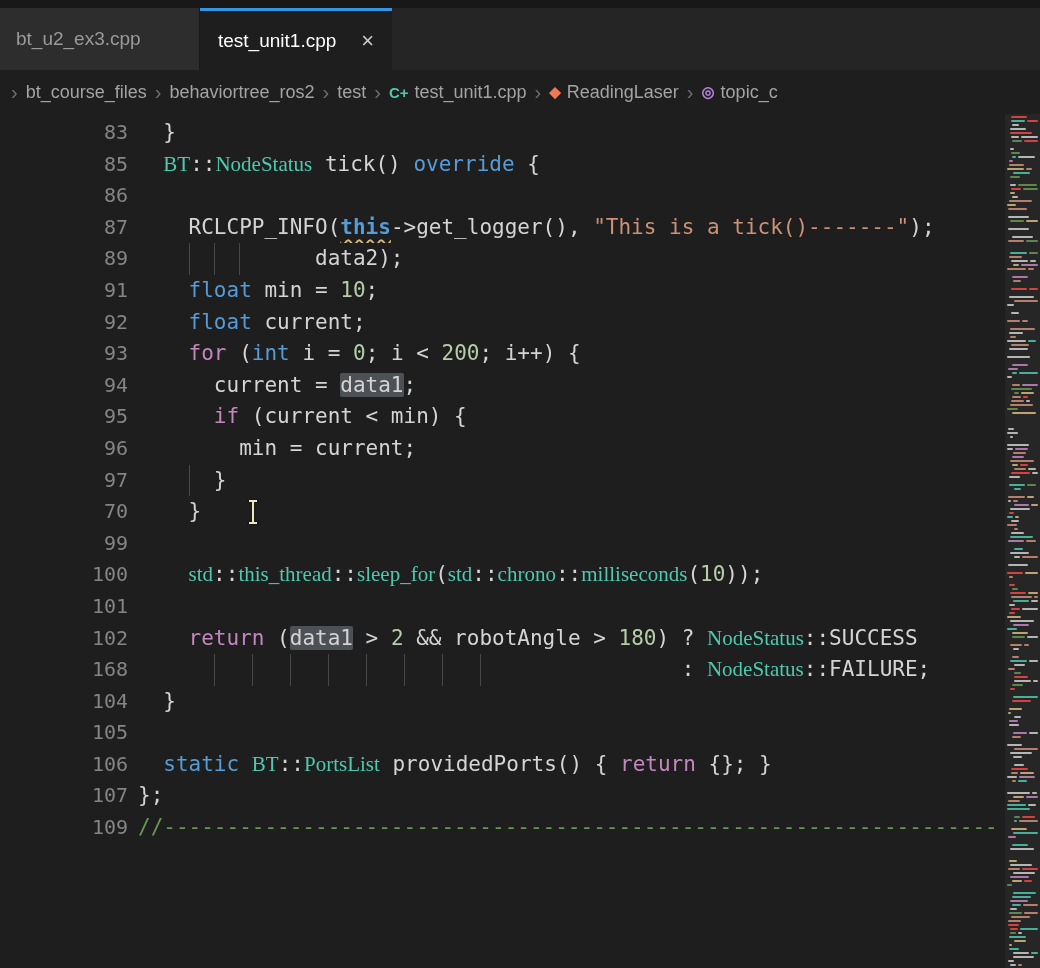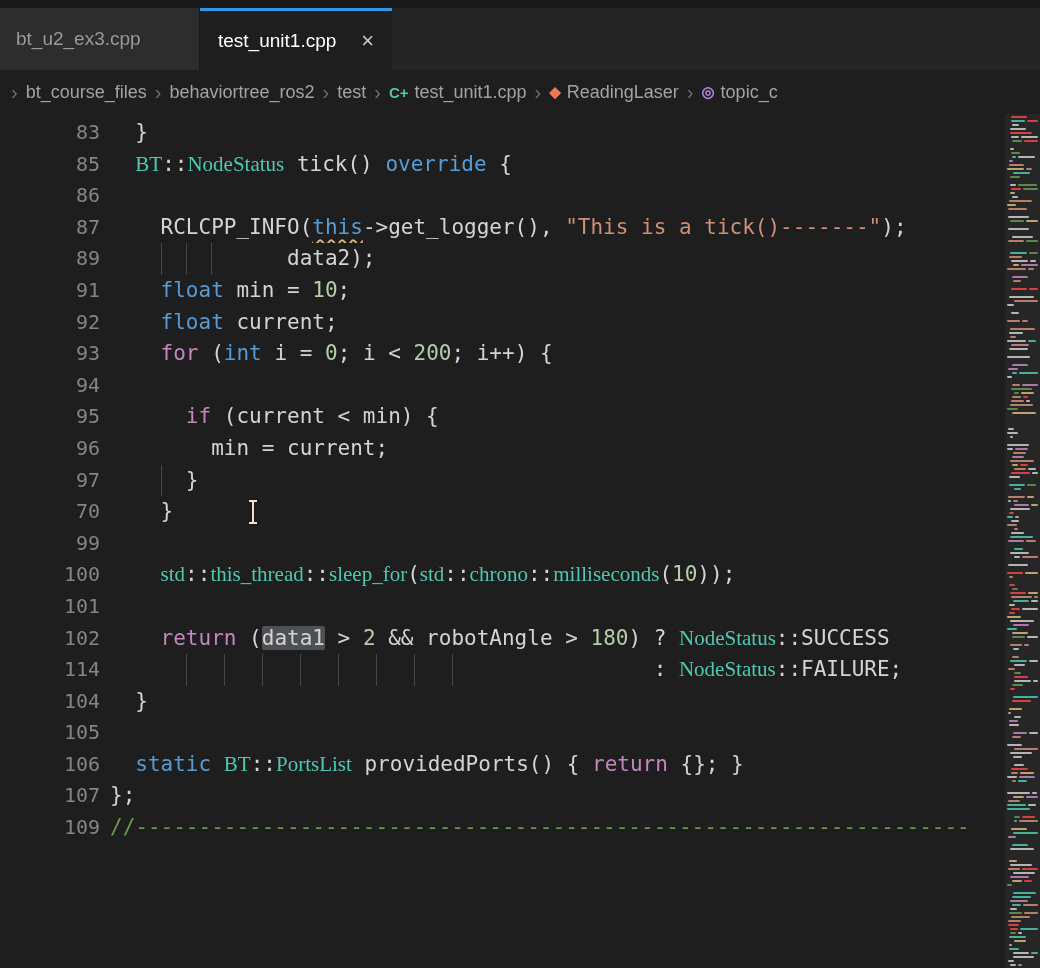--- a/index.html
+++ b/index.html
@@ -15,34 +15,34 @@
   .tab-close{color:#cccccc;font-size:22px;line-height:1;cursor:pointer;}
   .tab-filler{flex:1;background:var(--tabbar_bg);}
 
   .breadcrumb{height:44px;flex:0 0 44px;background:var(--editor_bg);display:flex;align-items:center;padding-left:10px;color:var(--breadcrumb_fg);font-size:18px;white-space:nowrap;overflow:hidden;gap:7px;}
   .crumb{display:inline-flex;align-items:center;gap:6px;cursor:pointer;}
   .crumb-sep{color:#707070;font-size:20px;padding:0 1px;}
   .crumb-icon{font-size:15px;font-weight:bold;}
 
   .editor{position:relative;flex:1;background:var(--editor_bg);overflow:hidden;}
   .editor-lines{position:absolute;left:0;top:0;bottom:0;right:35px;overflow:hidden;padding-top:3px;}
-  .line{display:flex;height:31.6px;line-height:31.6px;font-family:"DejaVu Sans Mono",monospace;font-size:21px;}
+  .line{display:flex;height:31.6px;line-height:31.6px;font-family:"DejaVu Sans Mono",monospace;font-size:21px;margin-left:28px;}
   .lnum{flex:0 0 100px;width:100px;text-align:right;color:var(--gutter_fg);font-size:20px;user-select:none;cursor:pointer;}
   .lcode{position:relative;flex:1;margin-left:10px;white-space:pre;overflow:hidden;}
   .guide{position:absolute;top:0;bottom:0;width:1px;background:rgba(170,170,170,0.30);}
 
   .tk-p{color:var(--code_plain);}
   .tk-kb{color:var(--code_keyword);}
   .tk-kp{color:var(--code_control);}
   .tk-ty{color:var(--code_type);font-family:Liberation Serif, serif;}
   .tk-s{color:var(--code_string);}
   .tk-n{color:var(--code_number);}
   .tk-cm{color:var(--code_comment);}
   .tk-hl{color:var(--code_plain);background:var(--highlight_bg);border-radius:2px;}
-  .tk-th{color:var(--code_keyword);text-decoration:underline wavy var(--squiggle);text-decoration-thickness:1.5px;text-underline-offset:5px;}
+  .tk-th{color:var(--code_keyword);text-decoration:underline wavy var(--squiggle);text-decoration-thickness:1.5px;text-underline-offset:5px;font-weight:bold;}
 
   .mouse-cursor{position:absolute;z-index:5;pointer-events:none;}
 
   .minimap{position:absolute;right:0;top:0;bottom:0;width:35px;background:#262626;overflow:hidden;padding-top:2px;cursor:pointer;}
   .mm-row{height:2px;margin:0 2px 2px 2px;display:flex;gap:2px;}
   .mm-seg{height:2px;border-radius:1px;opacity:0.85;}
 </style>
 </head>
 <body>
 
@@ -116,20 +116,21 @@
         <div class="line">
           <div class="lnum">92</div>
           <div class="lcode"><span class="tk-p">    </span><span class="tk-kb">float</span><span class="tk-p"> current;</span></div>
         </div>
         <div class="line">
           <div class="lnum">93</div>
           <div class="lcode"><span class="tk-p">    </span><span class="tk-kp">for</span><span class="tk-p"> (</span><span class="tk-kb">int</span><span class="tk-p"> i = </span><span class="tk-n">0</span><span class="tk-p">; i &lt; </span><span class="tk-n">200</span><span class="tk-p">; i++) {</span></div>
         </div>
         <div class="line">
           <div class="lnum">94</div>
+          <div class="lcode"><span class="tk-p">      current = </span><span class="tk-hl">data1</span><span class="tk-p">;</span></div>
         </div>
         <div class="line">
           <div class="lnum">95</div>
           <div class="lcode"><span class="tk-p">      </span><span class="tk-kp">if</span><span class="tk-p"> (current &lt; min) {</span></div>
         </div>
         <div class="line">
           <div class="lnum">96</div>
           <div class="lcode"><span class="tk-p">        min = current;</span></div>
         </div>
         <div class="line">
@@ -150,21 +151,21 @@
         </div>
         <div class="line">
           <div class="lnum">101</div>
           <div class="lcode"></div>
         </div>
         <div class="line">
           <div class="lnum">102</div>
           <div class="lcode"><span class="tk-p">    </span><span class="tk-kp">return</span><span class="tk-p"> (</span><span class="tk-hl">data1</span><span class="tk-p"> &gt; </span><span class="tk-n">2</span><span class="tk-p"> &amp;&amp; robotAngle &gt; </span><span class="tk-n">180</span><span class="tk-p">) ? </span><span class="tk-ty">NodeStatus</span><span class="tk-p">::SUCCESS</span></div>
         </div>
         <div class="line">
-          <div class="lnum">114</div>
+          <div class="lnum">168</div>
           <div class="lcode"><div class="guide" style="left: 75.9px;"></div><div class="guide" style="left: 113.85px;"></div><div class="guide" style="left: 151.8px;"></div><div class="guide" style="left: 189.75px;"></div><div class="guide" style="left: 227.7px;"></div><div class="guide" style="left: 265.65px;"></div><div class="guide" style="left: 303.6px;"></div><div class="guide" style="left: 341.55px;"></div><span class="tk-p">                                           : </span><span class="tk-ty">NodeStatus</span><span class="tk-p">::FAILURE;</span></div>
         </div>
         <div class="line">
           <div class="lnum">104</div>
           <div class="lcode"><span class="tk-p">  }</span></div>
         </div>
         <div class="line">
           <div class="lnum">105</div>
           <div class="lcode"></div>
         </div>

